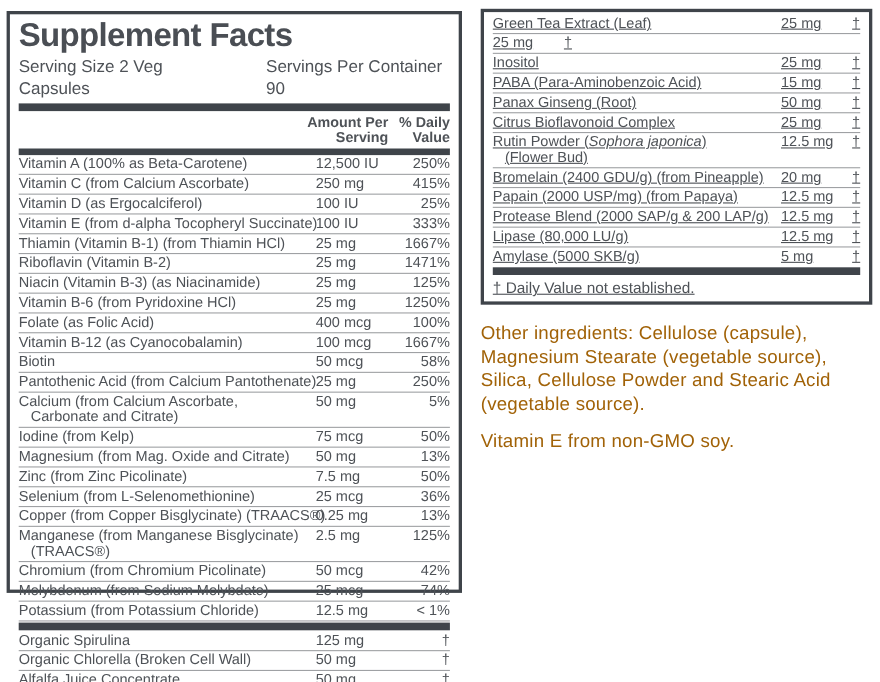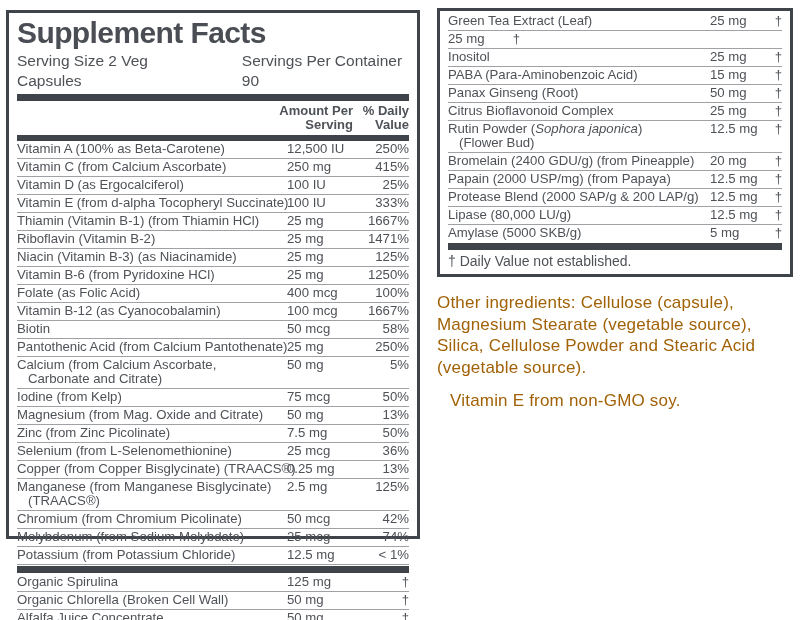--- a/index.html
+++ b/index.html
@@ -8,21 +8,21 @@
 
   .panel { border: 3px solid #3f444a; background: #ffffff; color: #4e5257; }
 
   .left-panel {
     position: absolute; left: 6px; top: 10px;
     width: 414px; height: 529px;
     padding: 2px 8px 0 8px;
   }
 
   .right-col { position: absolute; left: 437px; top: 8px; width: 356px; }
-  .right-panel { padding: 2px 8px 0 8px; }
+  .right-panel { padding: 2px 8px 0 8px; text-decoration: underline; }
 
   .sf-title {
     font-size: 30px; font-weight: bold; letter-spacing: -0.6px;
     line-height: 34px; color: #4a4e54; margin-top: 1px;
   }
   .serving-line {
     display: flex; justify-content: space-between;
     font-size: 15.5px; line-height: 20px; margin: 1px 0 3px 0; gap: 41px;
   }
 
@@ -55,21 +55,21 @@
 
   #botanical-rows .row:last-child { border-bottom: none; }
   #right-rows .row:last-child { border-bottom: none; }
 
   .footnote { font-size: 14px; line-height: 15px; padding: 3px 0 5px 0; }
 
   .note {
     font-size: 17px; line-height: 21.5px; color: #a16207;
     letter-spacing: 0.2px; margin: 15px 0 0 0;
   }
-  .note + .note { margin-top: 12px; margin-left: 13px; }
+  .note + .note { margin-top: 12px; }
 </style>
 </head>
 <body>
 
 <div class="page">
 
   <div class="panel left-panel">
     <div class="sf-title">Supplement Facts</div>
 
     <div class="serving-line">

